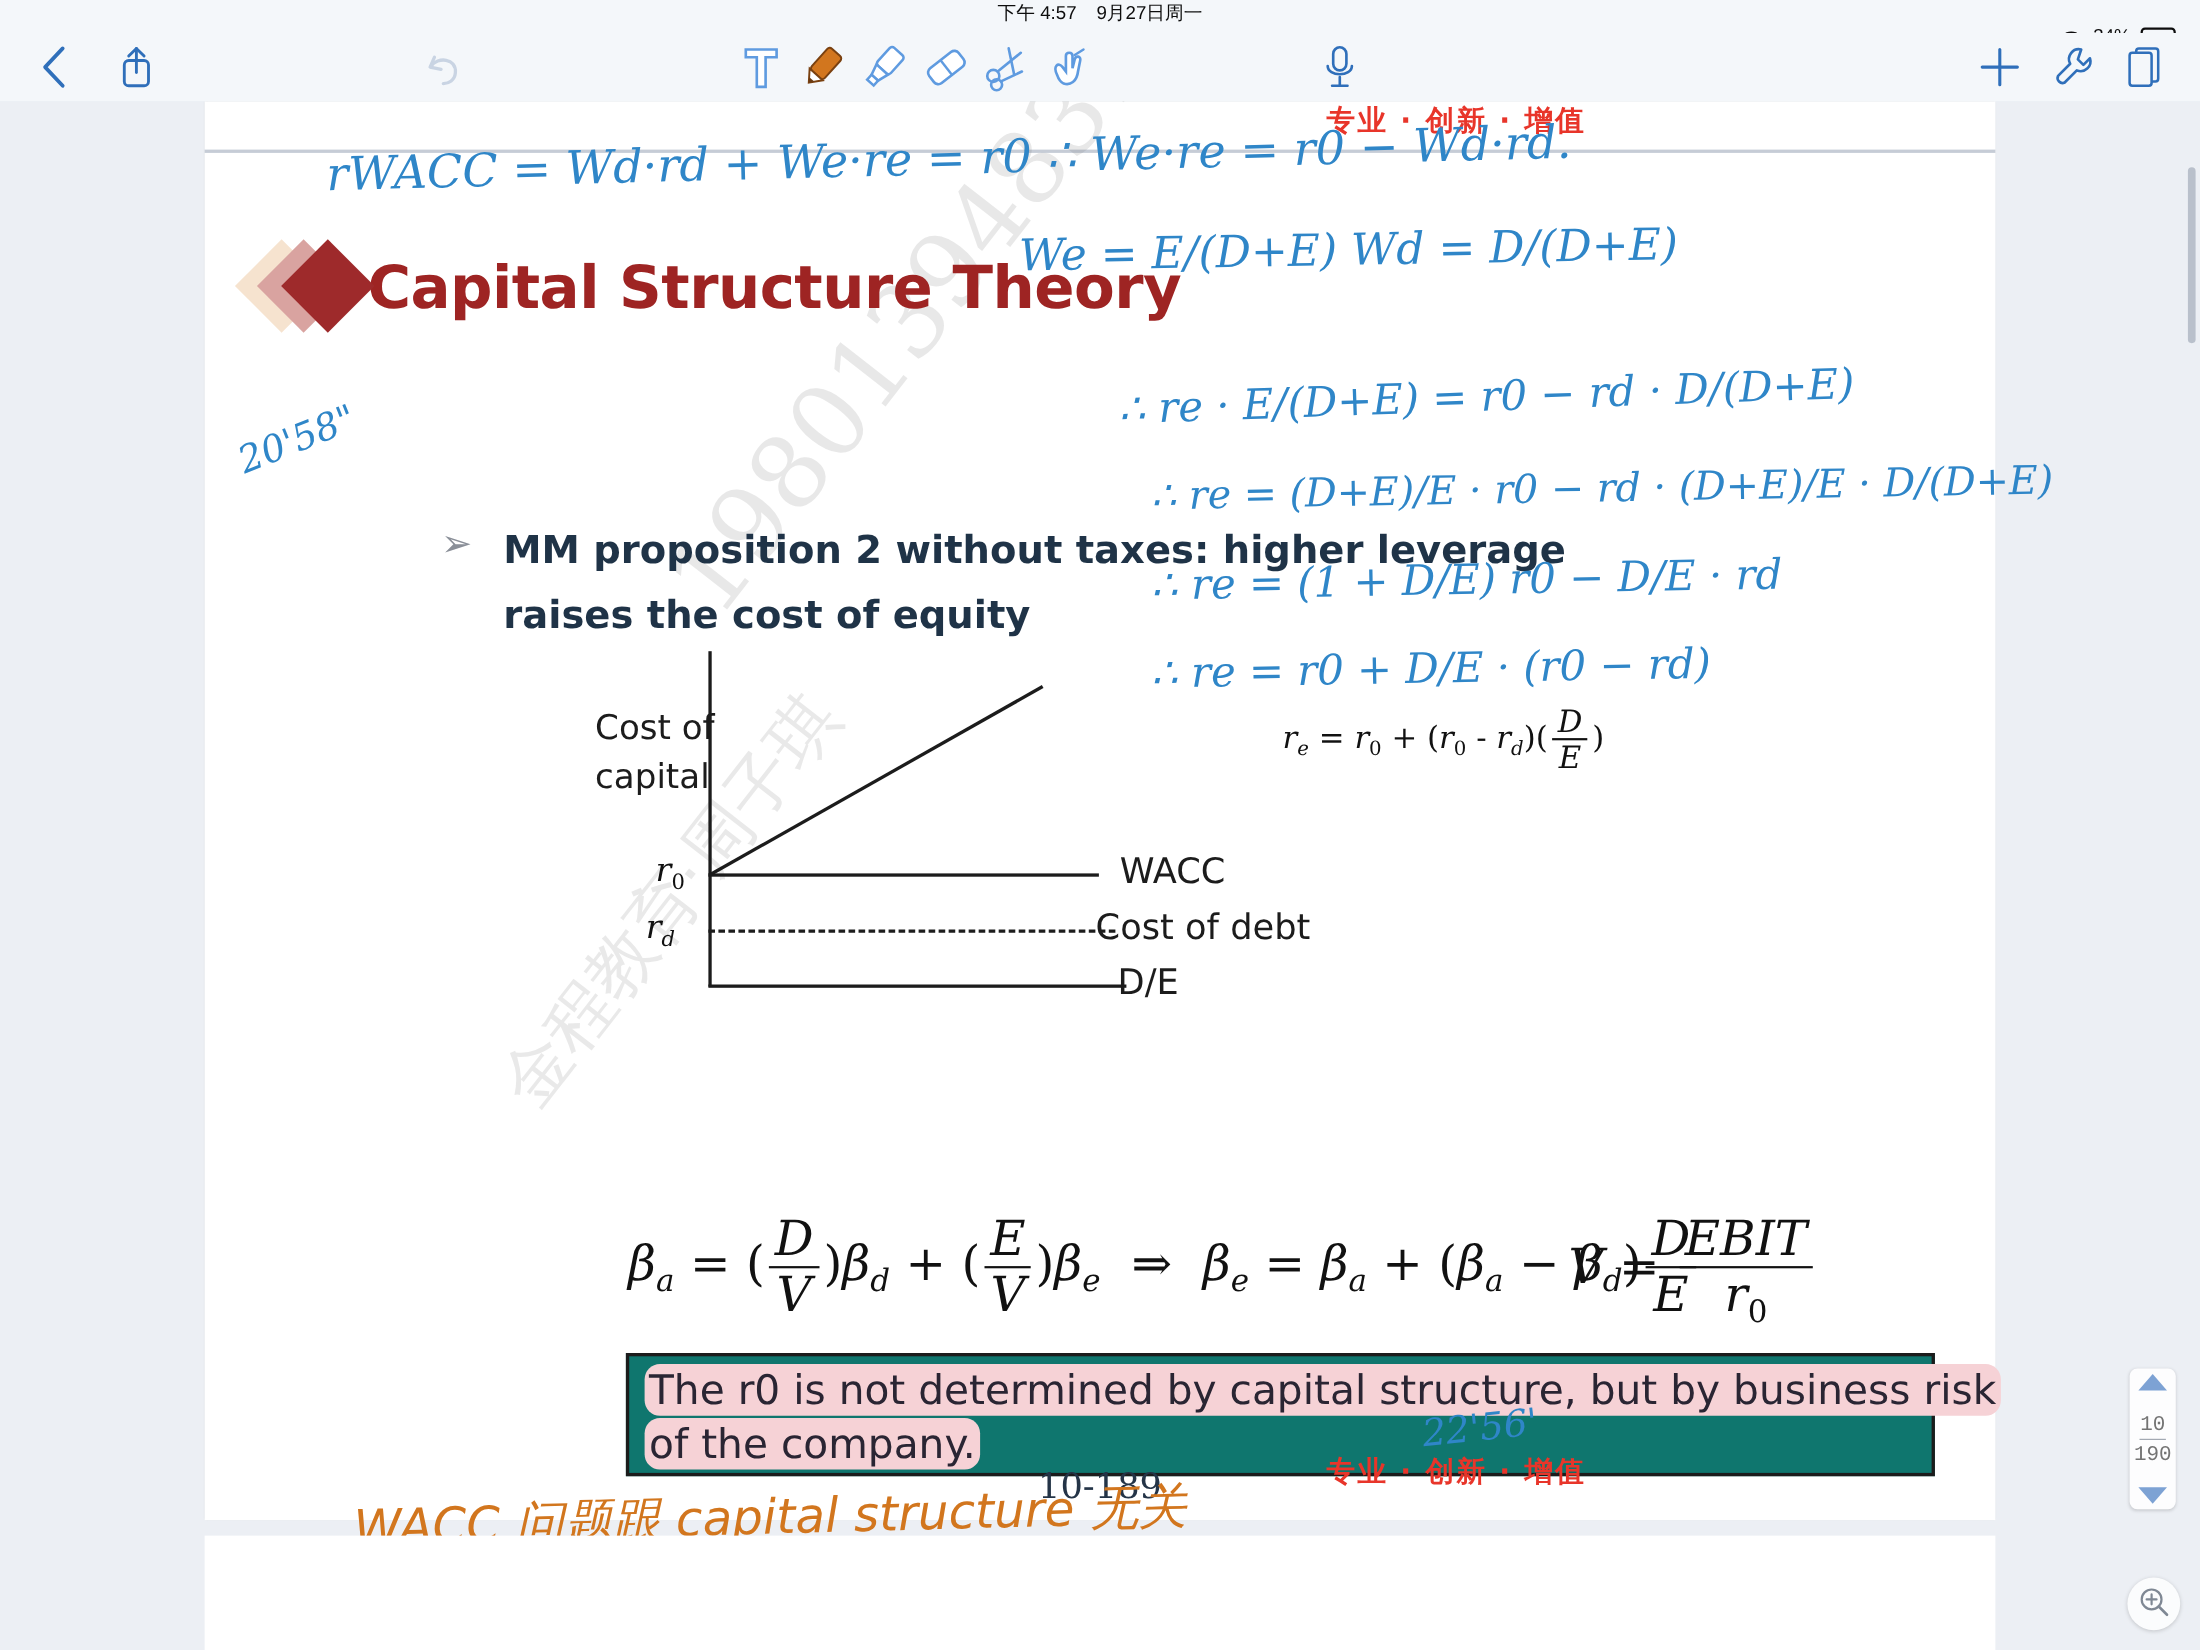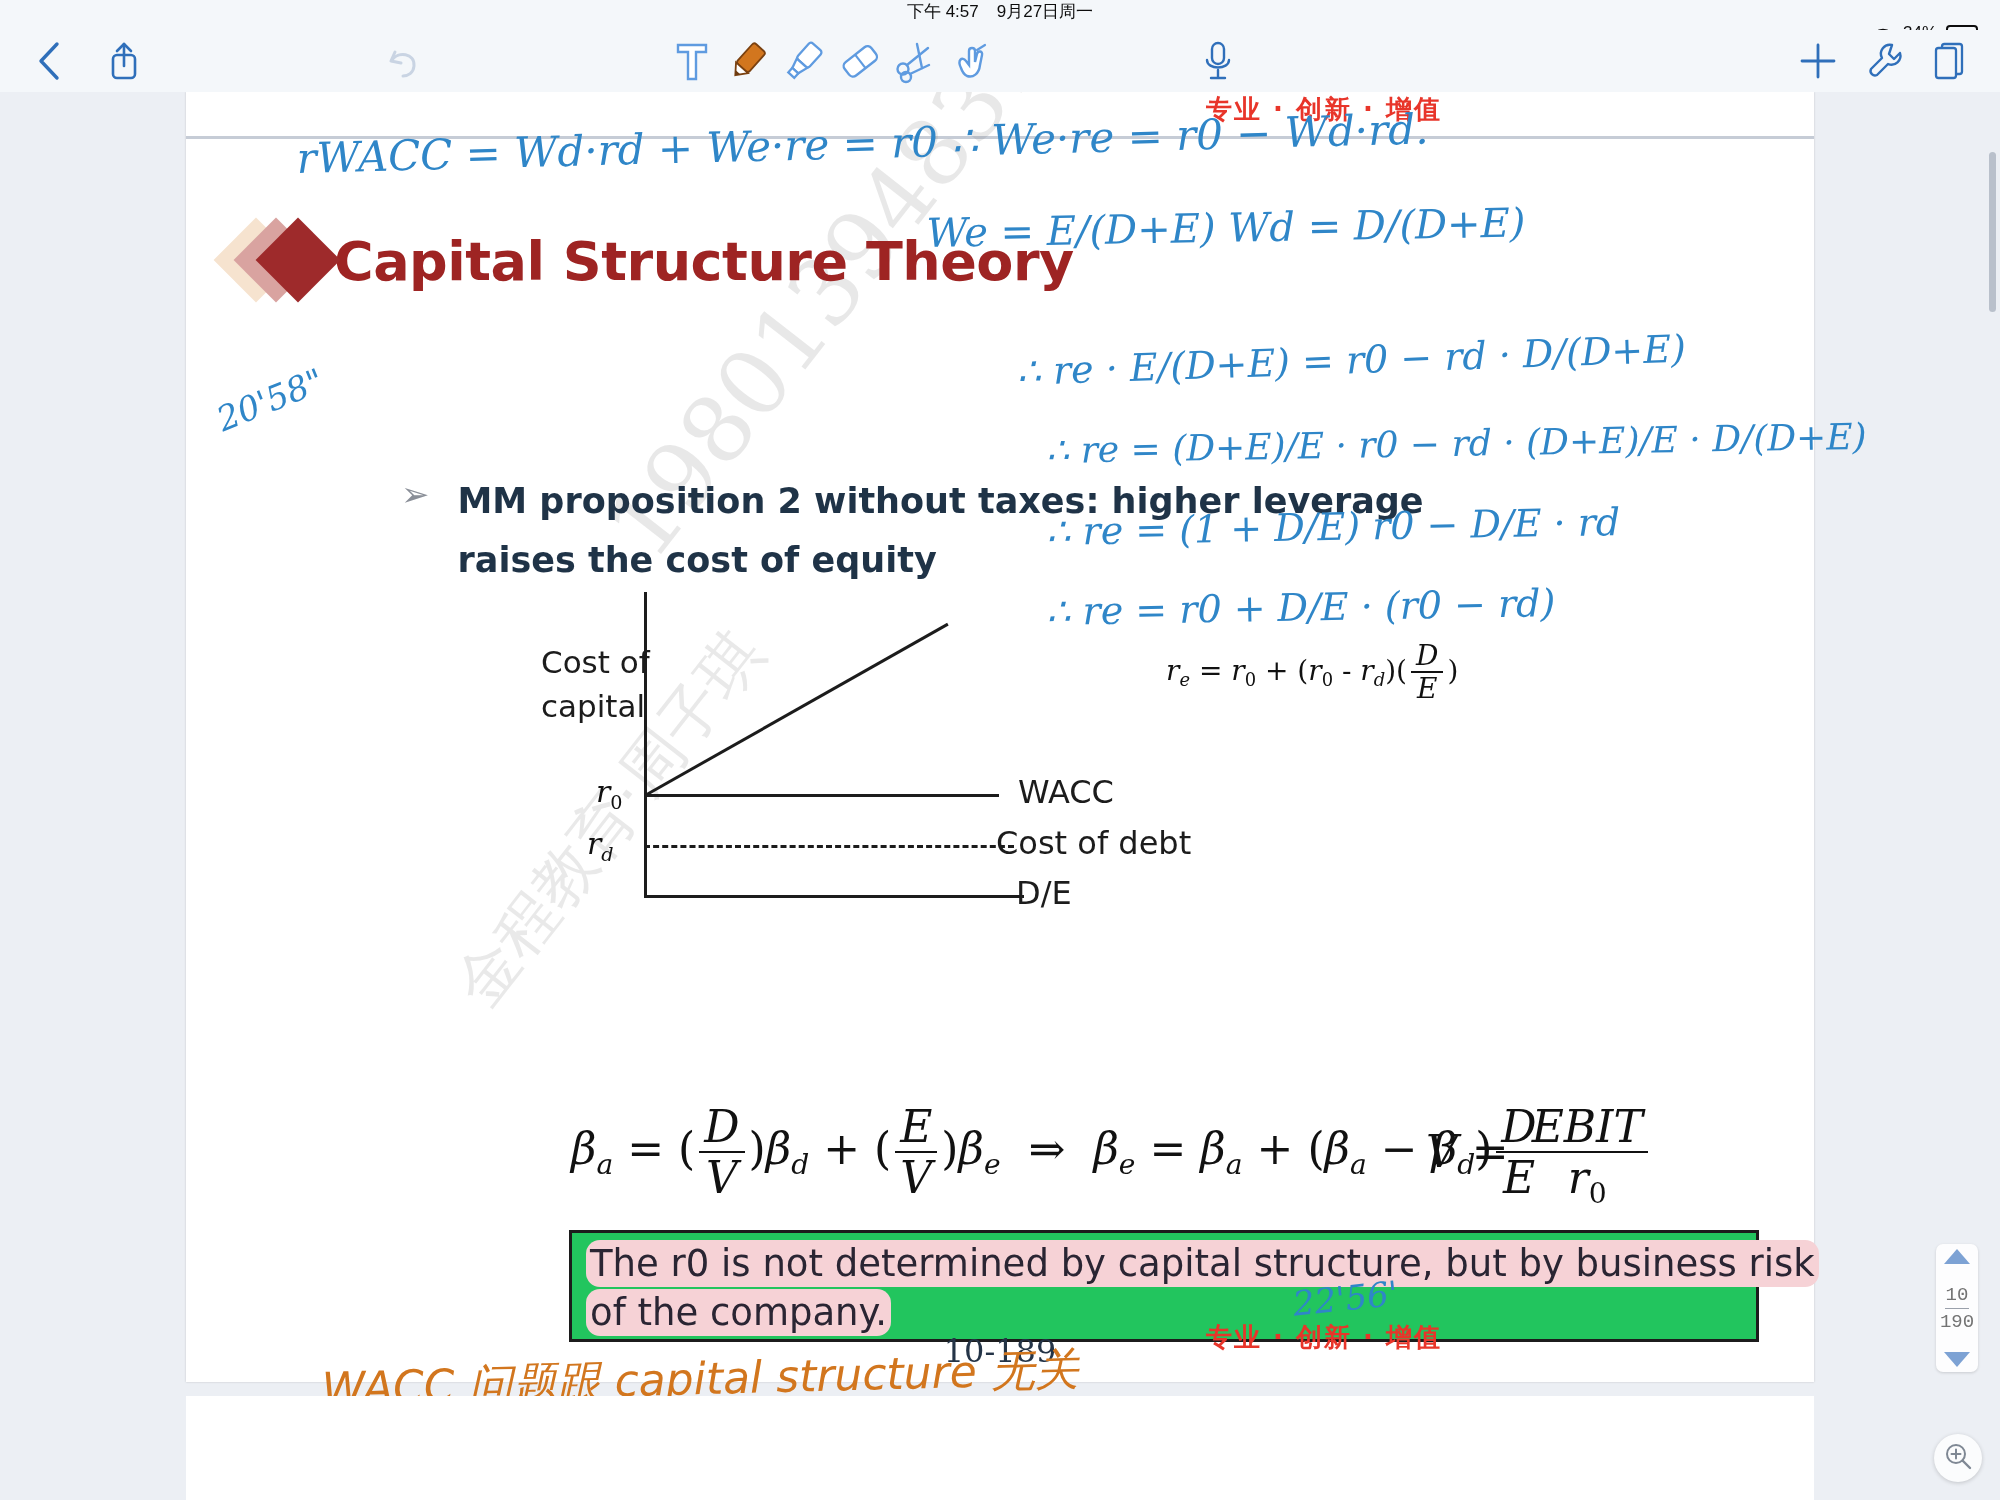--- a/index.html
+++ b/index.html
@@ -145,21 +145,21 @@
   .subn { font-size: 0.64em; vertical-align: sub; font-style: normal; }
 
   .formula-re { position: absolute; left: 980px; top: 548px; font-size: 28px; }
   .formula-beta { position: absolute; left: 385px; top: 1010px; font-size: 44px; }
   .formula-v { position: absolute; left: 1240px; top: 1010px; font-size: 44px; }
 
   
   .hl-box {
     position: absolute; left: 383px; top: 1138px;
     width: 1190px; height: 112px;
-    border: 3px solid #1c1c1c; background: #22c55e;
+    border: 3px solid #1c1c1c; background: #0f766e;
     padding: 6px 12px 0 14px;
   }
   .hl-line { font-size: 37px; color: #2a2533; line-height: 49px; font-family: "DejaVu Sans", sans-serif; white-space: nowrap; }
   .hl-mark { background: #f6d2d6; padding: 2px 4px; border-radius: 14px; }
 
   .page-number {
     position: absolute; left: 0; top: 1240px; width: 1628px;
     text-align: center; font-size: 32px; color: #243447;
     font-family: "DejaVu Serif", serif;
   }

